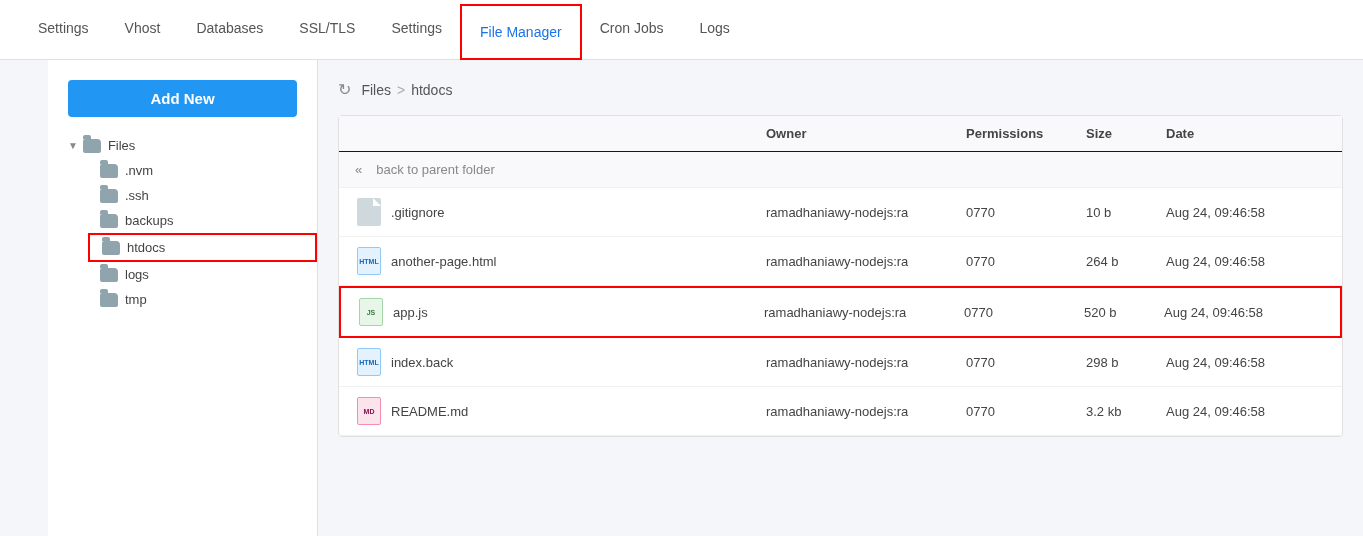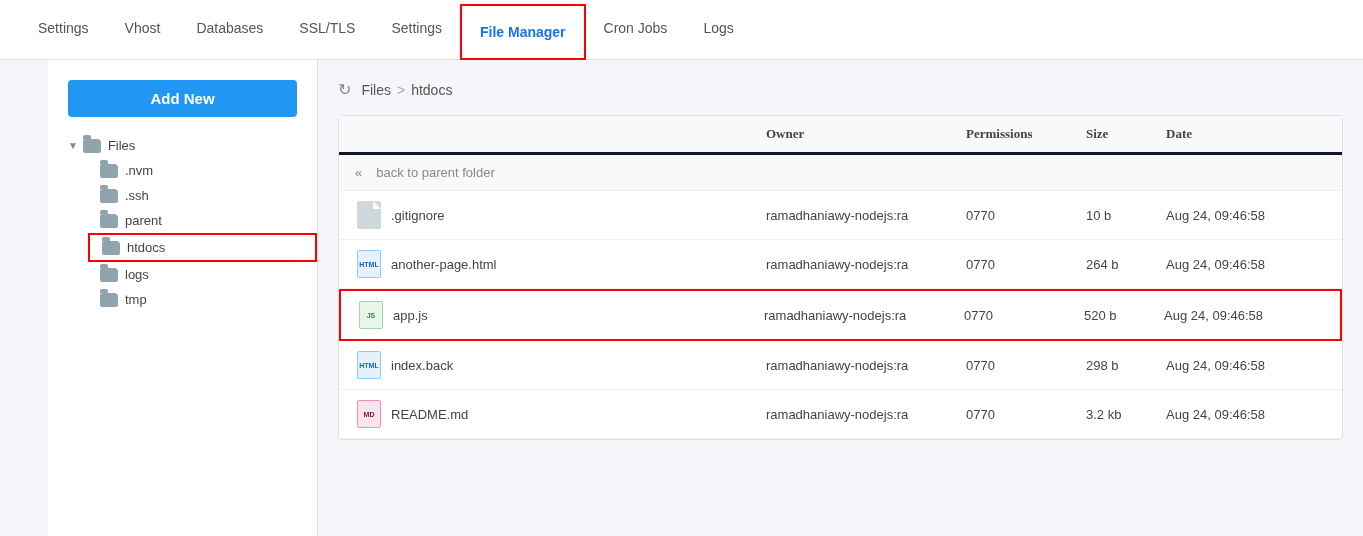--- a/index.html
+++ b/index.html
@@ -21,21 +21,21 @@
       align-items: center;
       cursor: pointer;
       color: #555;
       font-size: 14px;
       border-bottom: 3px solid transparent;
       white-space: nowrap;
     }
     .nav-item.active {
       color: #1a73e8;
       border-bottom: 3px solid #1a73e8;
-      font-weight: bold;
+      font-weight: normal;
       border: 2px solid red;
       height: 56px;
       margin-top: 4px;
     }
 
     
     .main-layout {
       display: flex;
       height: calc(100vh - 60px);
       background: #f5f6fa;
@@ -132,26 +132,25 @@
     .file-table {
       background: #fff;
       border: 1px solid #e0e0e0;
       border-radius: 4px;
       width: 100%;
     }
     .table-header {
       display: grid;
       grid-template-columns: 1fr 200px 120px 80px 160px;
       background: #f9f9fb;
-      border-bottom: 3px solid #0f172a;
+      border-bottom: 1px solid #0f172a;
       padding: 10px 16px;
       font-weight: bold;
       font-size: 13px;
       color: #444;
-      font-family: Liberation Serif, serif;
     }
     .table-row {
       display: grid;
       grid-template-columns: 1fr 200px 120px 80px 160px;
       padding: 10px 16px;
       border-bottom: 1px solid #f0f0f0;
       align-items: center;
       font-size: 13px;
       color: #444;
     }
@@ -263,21 +262,21 @@
         <div class="tree-item">
           <span class="folder-icon"></span>
           <span>.nvm</span>
         </div>
         <div class="tree-item">
           <span class="folder-icon"></span>
           <span>.ssh</span>
         </div>
         <div class="tree-item">
           <span class="folder-icon"></span>
-          <span>parent</span>
+          <span>backups</span>
         </div>
         <div class="tree-item selected">
           <span class="folder-icon"></span>
           <span>htdocs</span>
         </div>
         <div class="tree-item">
           <span class="folder-icon"></span>
           <span>logs</span>
         </div>
         <div class="tree-item">

